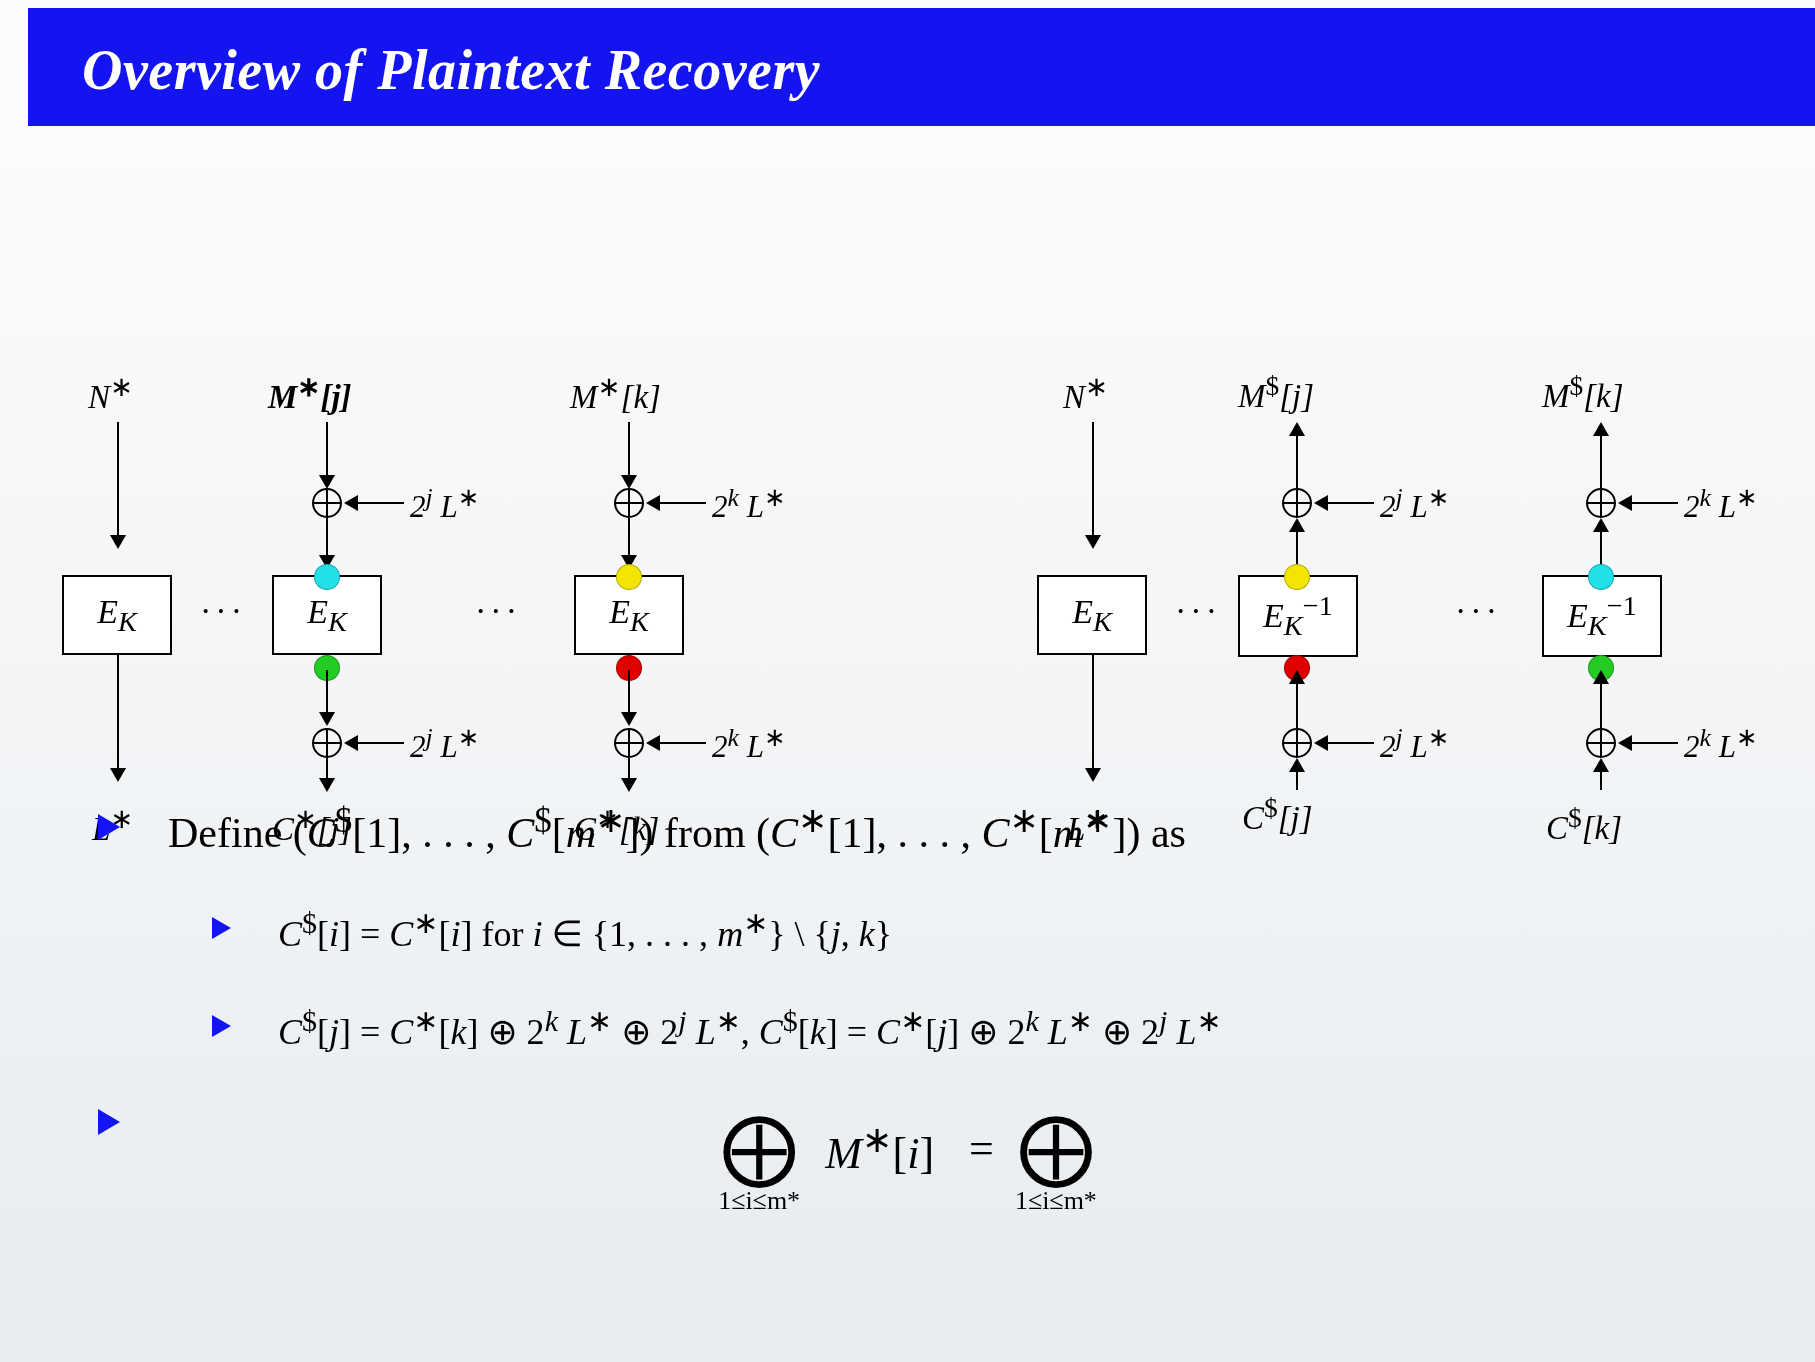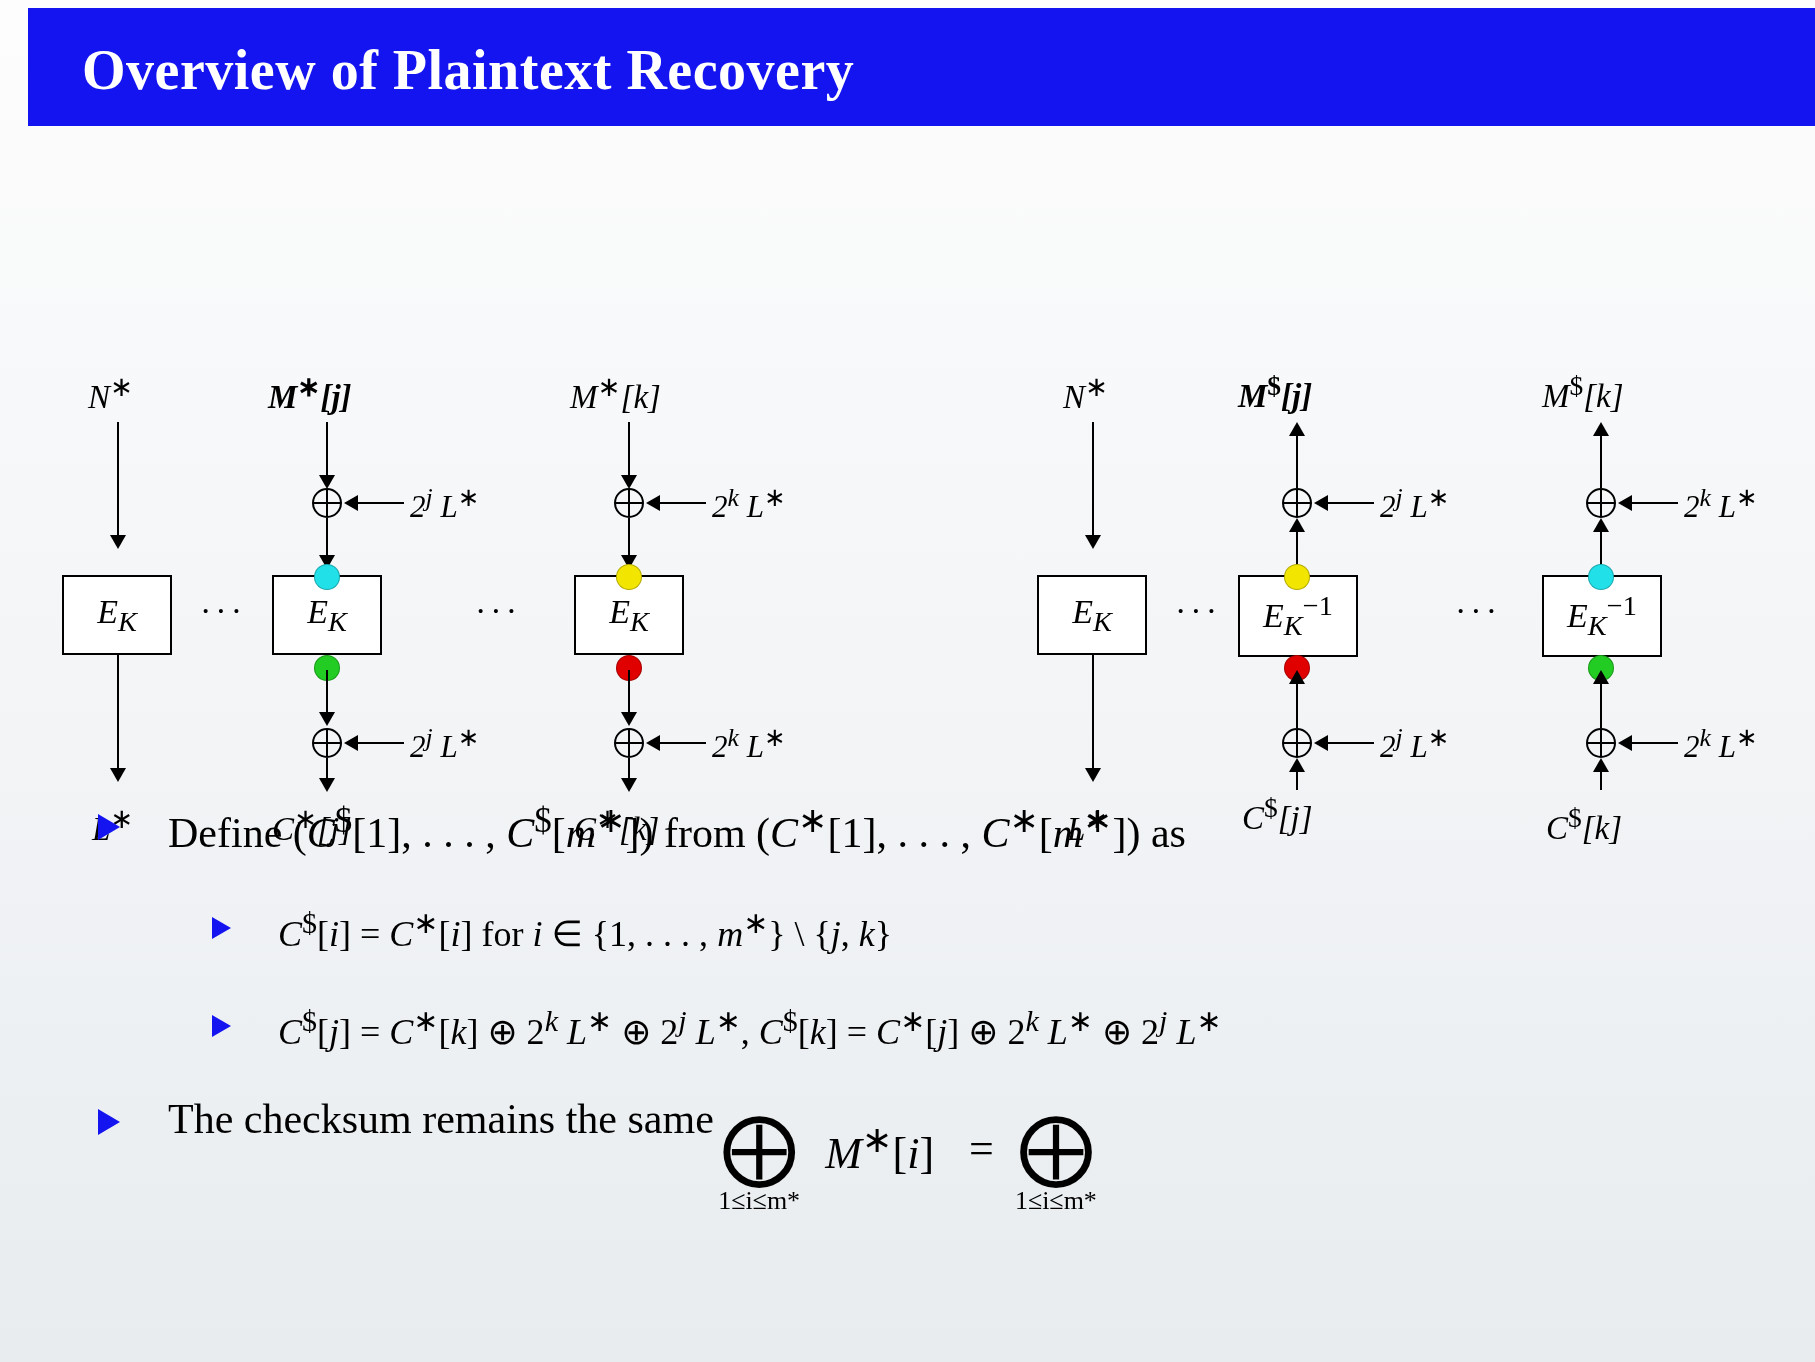--- a/index.html
+++ b/index.html
@@ -21,20 +21,21 @@
     height: 1362px;
     background: linear-gradient(180deg, #fdfdfd 0%, #f2f4f6 55%, #e8ecef 100%);
   }
   .title-bar {
     position: absolute;
     left: 28px;
     top: 8px;
     width: 1787px;
     height: 118px;
     background: #1414f0;
+    font-style: italic;
   }
   .title-text {
     position: absolute;
     left: 54px;
     top: 30px;
     font-size: 56px;
     color: #ffffff;
     font-weight: bold;
     letter-spacing: 0.5px;
     white-space: nowrap;
@@ -273,21 +274,21 @@
     <div class="arrowhead-down" style="left:1085px; top:405px;"></div>
     <div class="ebox" style="left:1037px; top:445px; width:110px; height:80px;">
         <span><span class="mi">E</span><sub class="mi">K</sub></span>
       </div>
     <div class="vline" style="left:1092px; top:525px; height:118px;"></div>
     <div class="arrowhead-down" style="left:1085px; top:638px;"></div>
     <div class="lbl" style="left:1067px; top:672px;"><span class="mi">L</span><sup>∗</sup></div>
 
     <div class="dots-el" style="left:1175px; top:462px;">···</div>
 
-    <div class="lbl" style="left:1238px; top:240px;font-weight:bold;"><span class="mi">M</span><sup>$</sup>[<span class="mi">j</span>]</div>
+    <div class="lbl" style="left:1238px; top:240px;"><span class="mi">M</span><sup>$</sup>[<span class="mi">j</span>]</div>
     <div class="arrowhead-up" style="left:1289px; top:292px;"></div>
     <div class="vline" style="left:1296px; top:300px; height:58px;"></div>
     <div class="xor" style="left:1282px; top:358px;"></div>
     <div class="hline" style="left:1322px; top:372px; width:52px;"></div>
     <div class="arrowhead-left" style="left:1314px; top:365px;"></div>
     <div class="lbl" style="left:1380px; top:352px; font-size:31px;">2<sup class="supit">j</sup> <span class="mi">L</span><sup>∗</sup></div>
     <div class="arrowhead-up" style="left:1289px; top:388px;"></div>
     <div class="vline" style="left:1296px; top:396px; height:44px;"></div>
     <div class="ebox" style="left:1238px; top:445px; width:120px; height:82px;">
         <span><span class="mi">E</span><sub class="mi">K</sub><sup>−1</sup></span>
@@ -344,21 +345,20 @@
       <span><span class="mi">C</span><sup>$</sup>[<span class="mi">i</span>] = <span class="mi">C</span><sup>∗</sup>[<span class="mi">i</span>] for <span class="mi">i</span> ∈ {1, . . . , <span class="mi">m</span><sup>∗</sup>} \ {<span class="mi">j</span>, <span class="mi">k</span>}</span>
     </div>
 
     <div class="bline b2">
       <span class="tri tri-2"></span>
       <span><span class="mi">C</span><sup>$</sup>[<span class="mi">j</span>] = <span class="mi">C</span><sup>∗</sup>[<span class="mi">k</span>] ⊕ 2<sup class="supit">k</sup> <span class="mi">L</span><sup>∗</sup> ⊕ 2<sup class="supit">j</sup> <span class="mi">L</span><sup>∗</sup>, <span class="mi">C</span><sup>$</sup>[<span class="mi">k</span>] = <span class="mi">C</span><sup>∗</sup>[<span class="mi">j</span>] ⊕ 2<sup class="supit">k</sup> <span class="mi">L</span><sup>∗</sup> ⊕ 2<sup class="supit">j</sup> <span class="mi">L</span><sup>∗</sup></span>
     </div>
 
     <div class="bline b1" style="margin-top:42px;">
       <span class="tri tri-1"></span>
-      <span>The checksum remains the same</span>
     </div>
 
   </div>
 
   <div class="eq">
     <span class="bigop">
       <span class="sym">⨁</span>
       <span class="sub">1≤i≤m*</span>
     </span>
     <span style="display:inline-block; vertical-align:middle; padding:0 14px 30px 14px;text-align:right;"><span class="mi">M</span><sup>∗</sup>[<span class="mi">i</span>]</span>

